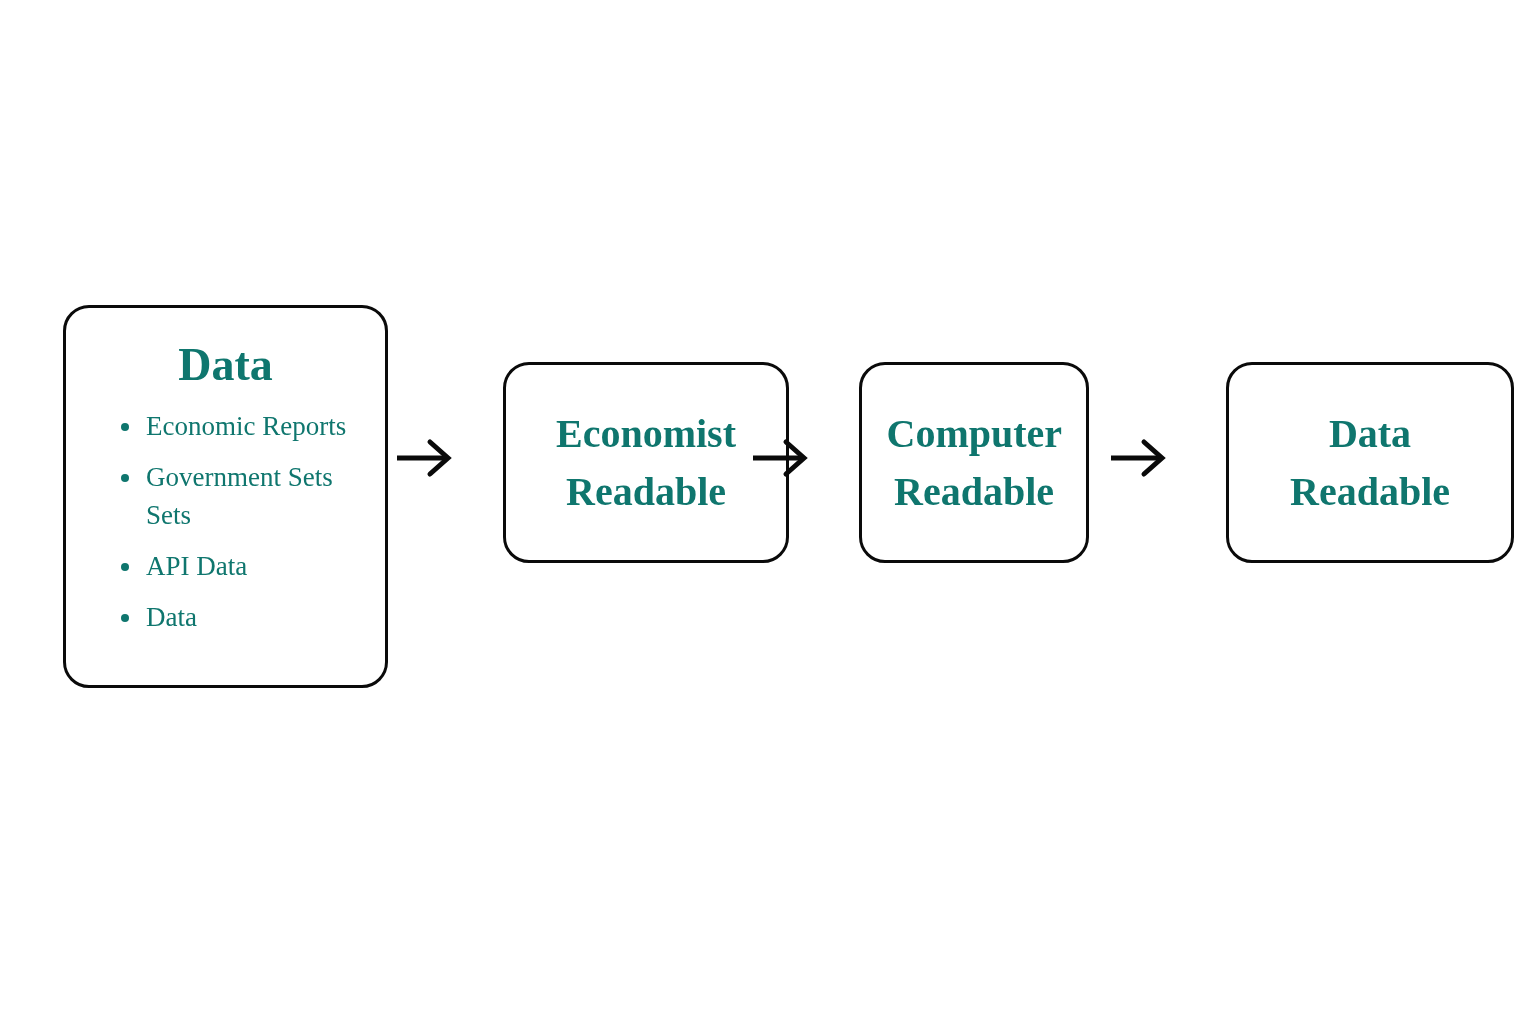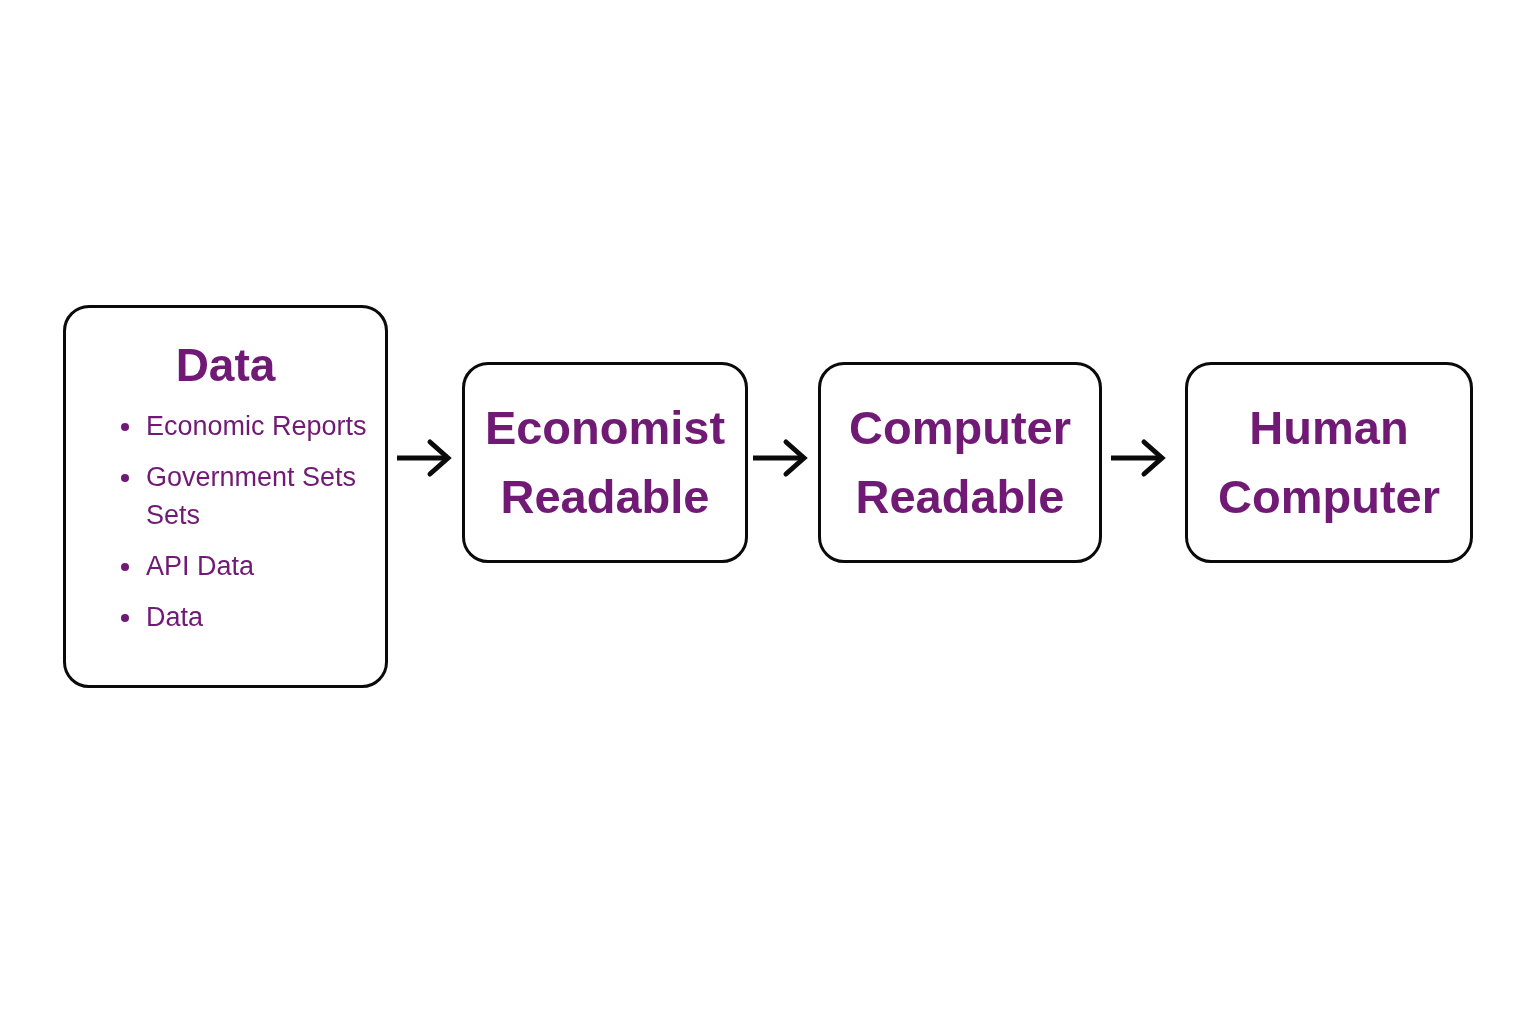--- a/index.html
+++ b/index.html
@@ -5,22 +5,22 @@
   html, body {
     margin: 0;
     padding: 0;
     background: #ffffff;
   }
   .canvas {
     position: relative;
     width: 1536px;
     height: 1024px;
     background: #ffffff;
-    font-family: Liberation Sans, sans-serif;
-    color: #701a75;
+    font-family: Liberation Serif, serif;
+    color: #0f766e;
     overflow: hidden;
   }
   .node {
     position: absolute;
     border: 3px solid #0a0a0a;
     border-radius: 26px;
     background: #ffffff;
     box-sizing: border-box;
   }
   .node-data {
@@ -51,27 +51,28 @@
     padding-left: 2px;
     margin-left: 24px;
   }
   .stage {
     top: 362px;
     height: 201px;
     display: flex;
     align-items: center;
     justify-content: center;
     text-align: center;
-    font-size: 47px;
+    font-size: 40px;
     font-weight: 600;
     line-height: 1.45;
     padding: 0 30px;
+    margin-left: 41px;
   }
   .stage-economist { left: 462px; width: 286px; }
-  .stage-computer  { left: 818px; width: 284px; }
+  .stage-computer  { left: 818px; width: 230px; }
   .stage-human     { left: 1185px; width: 288px; }
   .arrow {
     position: absolute;
     width: 62px;
     height: 48px;
   }
   .arrow-1 { left: 394px; top: 434px; }
   .arrow-2 { left: 750px; top: 434px; }
   .arrow-3 { left: 1108px; top: 434px; }
 </style>
@@ -107,16 +108,16 @@
   <div class="node stage stage-computer">
     <span>Computer Readable</span>
   </div>
 
   <svg class="arrow arrow-3" viewBox="0 0 62 48">
     <line x1="3" y1="24" x2="52" y2="24" stroke="#0a0a0a" stroke-width="5"></line>
     <polyline points="36,8 54,24 36,40" fill="none" stroke="#0a0a0a" stroke-width="5" stroke-linecap="round" stroke-linejoin="miter"></polyline>
   </svg>
 
   <div class="node stage stage-human">
-    <span>Human Computer</span>
+    <span>Data Readable</span>
   </div>
 
 </div>
 
 </body></html>

